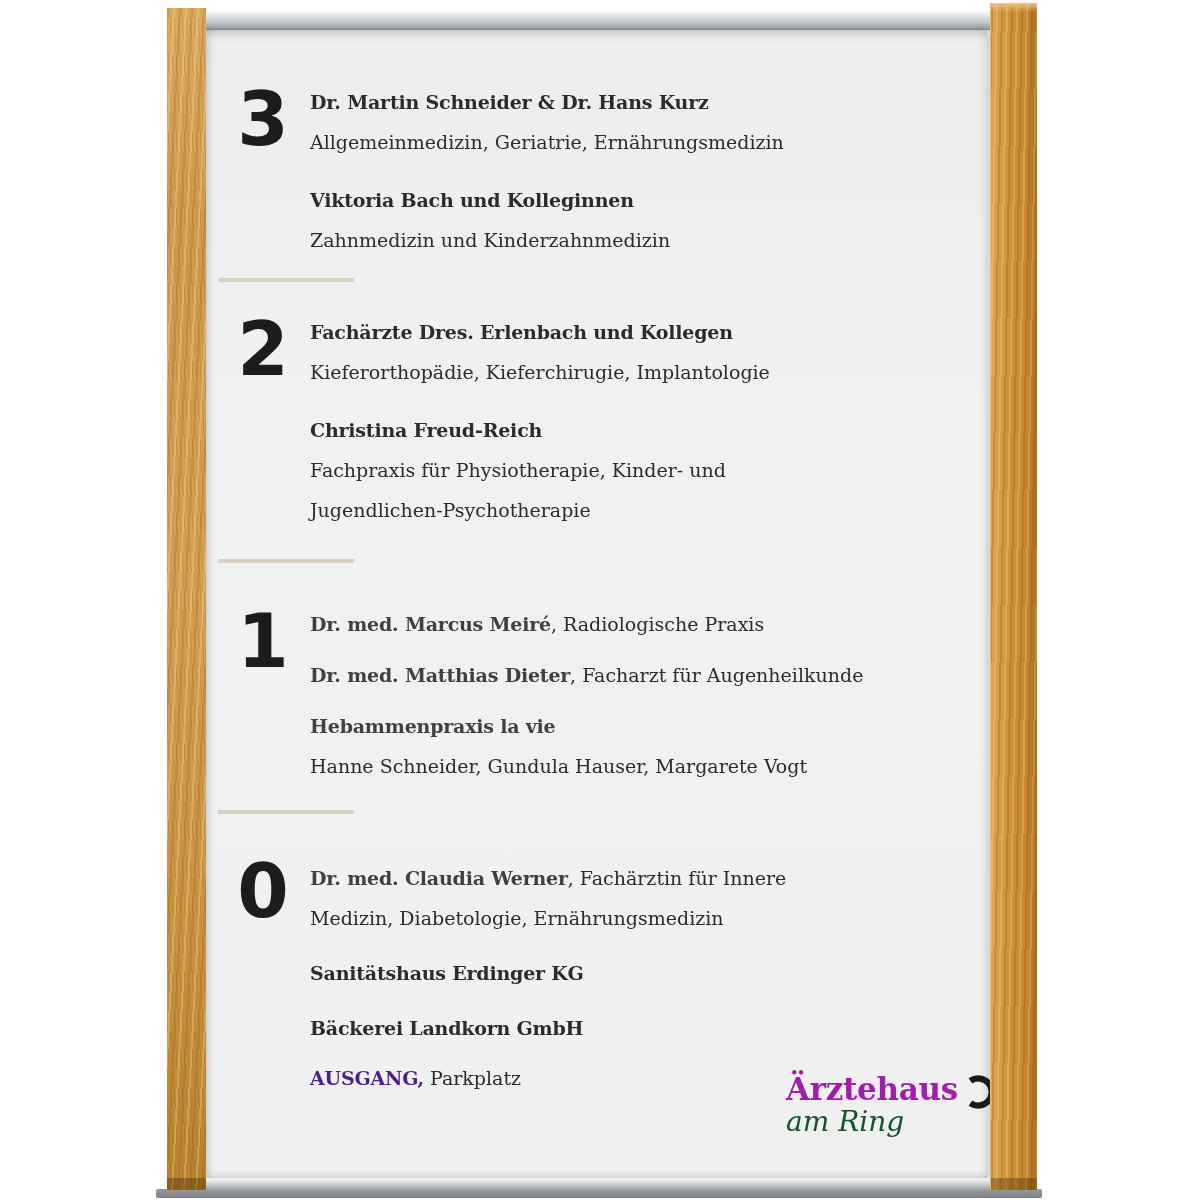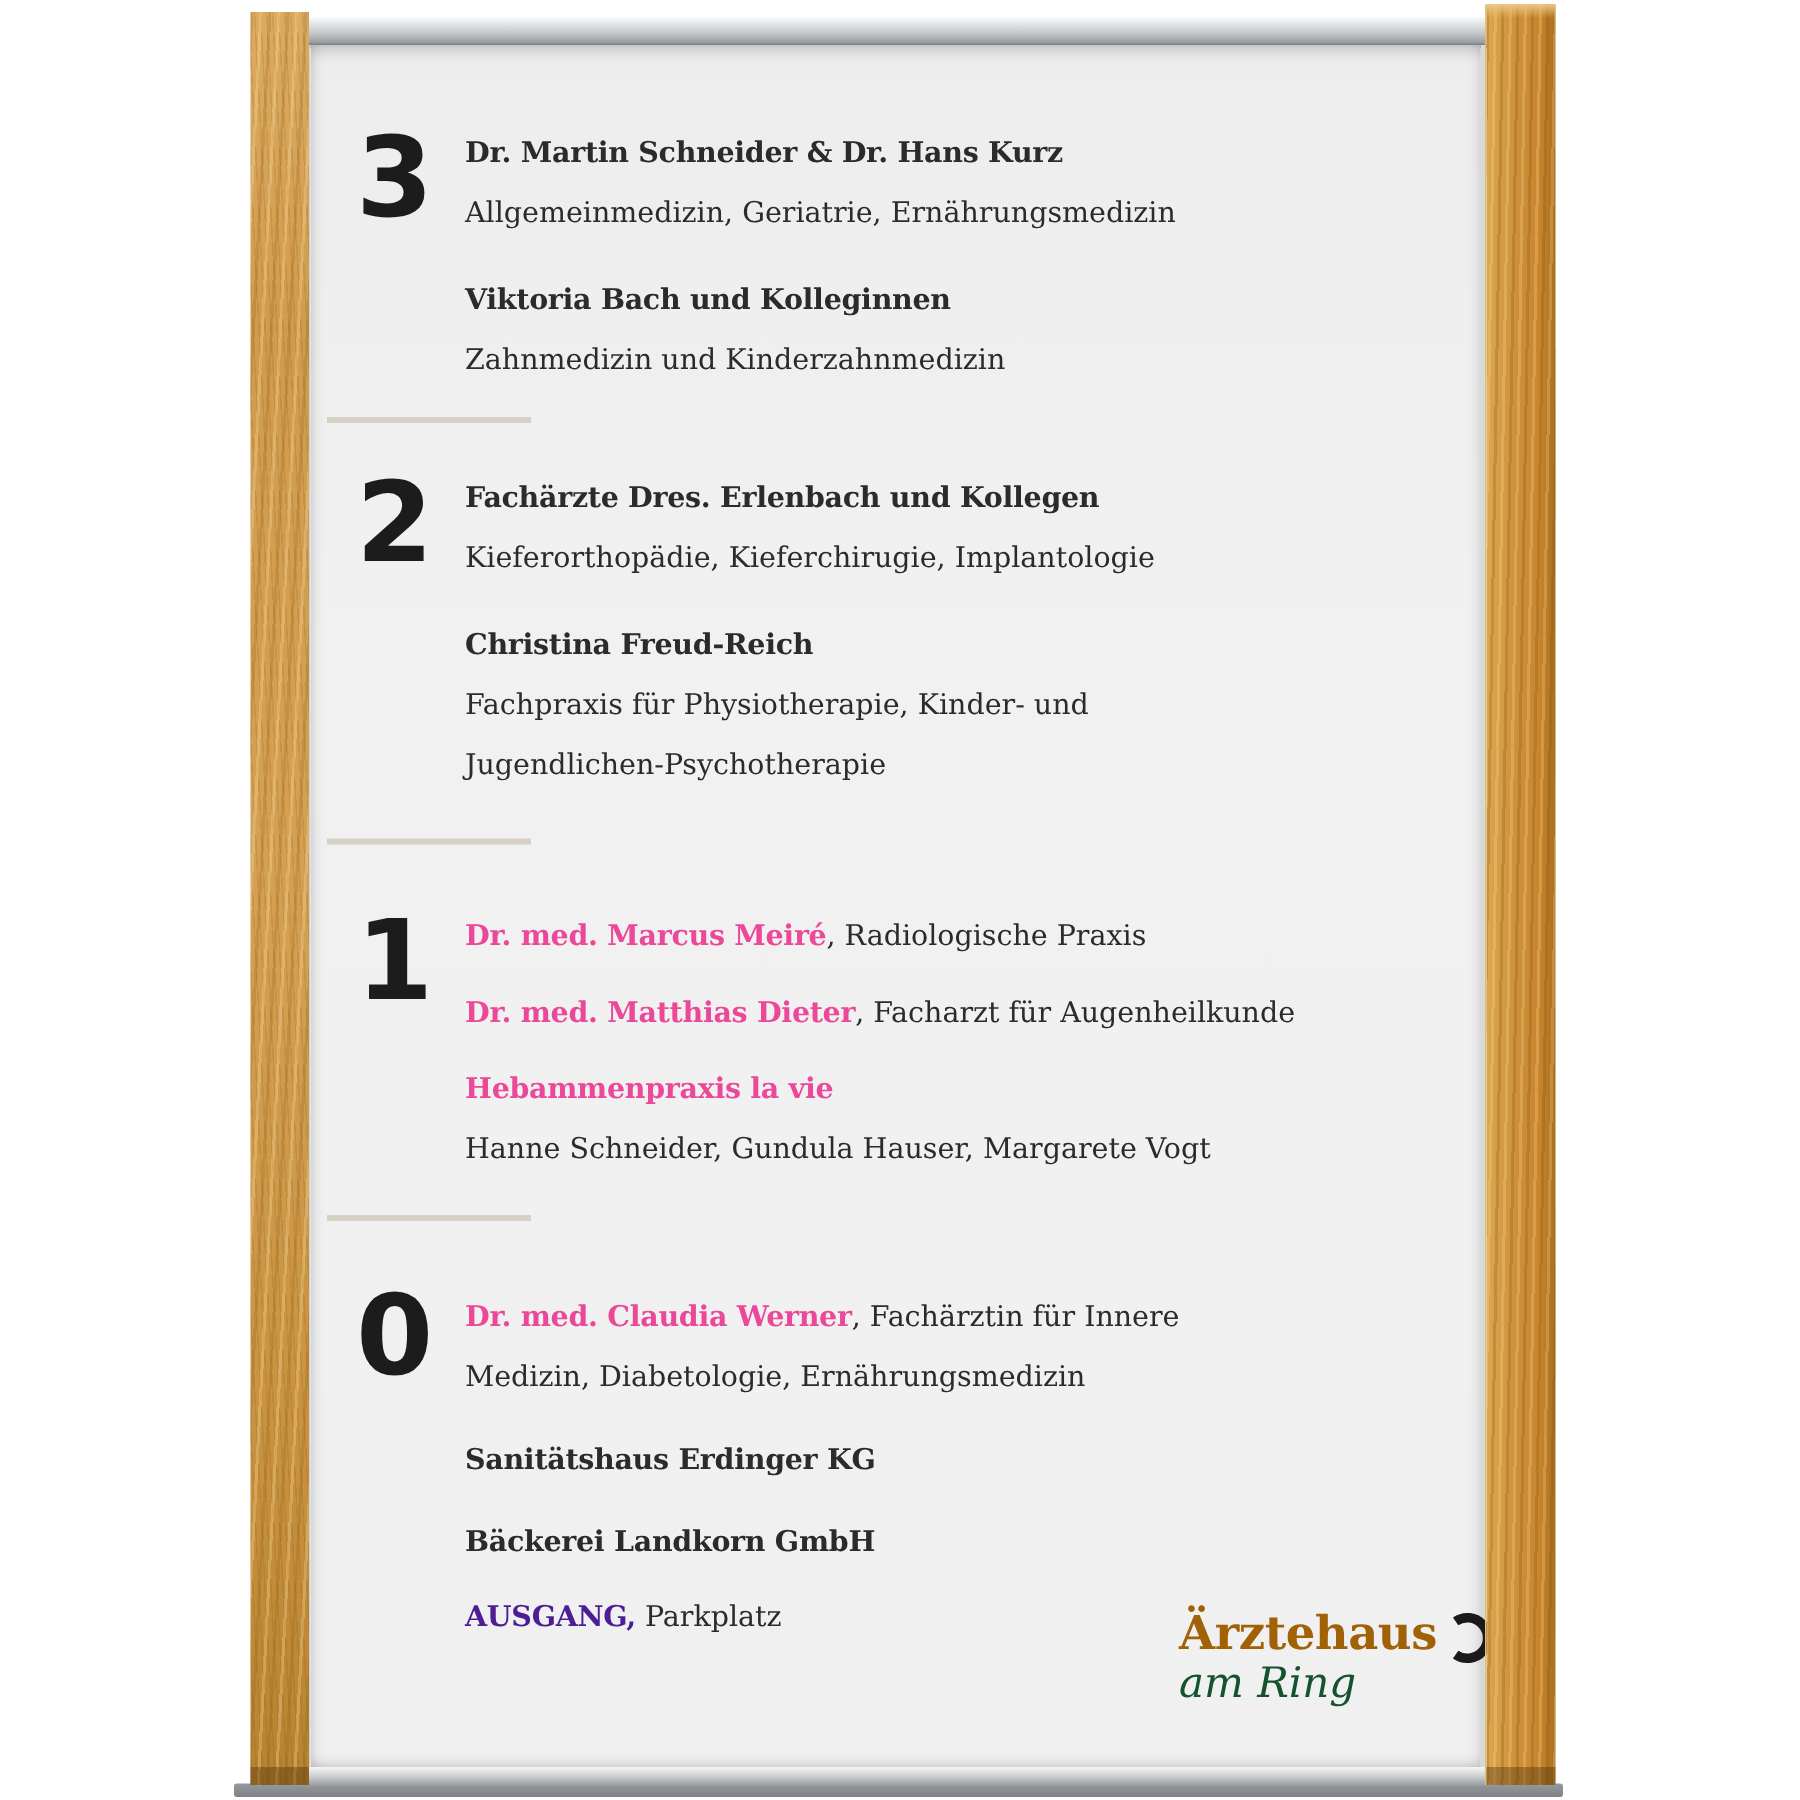--- a/index.html
+++ b/index.html
@@ -37,32 +37,32 @@
                background:rgba(72,46,10,.38);}
   .wood-right::before{content:"";position:absolute;left:0;right:0;top:0;height:9px;
                background:linear-gradient(180deg,#ecc67e,rgba(0,0,0,0));}
 
   
   .digit{position:absolute;left:228px;width:70px;text-align:center;
          font-family:"DejaVu Sans", sans-serif;font-weight:bold;font-size:74px;line-height:1;
          color:#1c1c1d;}
   .rows{position:absolute;left:310px;margin:0;}
   .rows p{margin:0;line-height:40px;font-size:19px;white-space:nowrap;color:#2b2b2c;}
-  .b{font-weight:bold;color:#ec4899;letter-spacing:-0.2px;}
+  .b{font-weight:bold;color:#404040;letter-spacing:-0.2px;}
   .it{}
   .teal{color:#4c1d95;}
   .gap18{margin-top:18px !important;}
   .gap15{margin-top:15px !important;}
   .gap11{margin-top:11px !important;}
   .gap10{margin-top:10px !important;}
   .divider{position:absolute;left:218px;width:136px;height:4px;background:#d6d1c4;}
 
   
   .brand{position:absolute;left:786px;top:1072px;display:flex;align-items:flex-start;}
-  .brand-name{font-weight:bold;font-size:31px;line-height:34px;color:#a16207;letter-spacing:-0.3px;}
+  .brand-name{font-weight:bold;font-size:31px;line-height:34px;color:#a21caf;letter-spacing:-0.3px;}
   .brand-sub{font-style:italic;font-size:28px;line-height:32px;color:#14532d;}
   .ring-svg{width:38px;height:46px;margin-left:3px;margin-top:-3px;}
 </style>
 </head>
 <body>
 
 <div class="stage">
 
   <div class="shadow-bar"></div>
   <div class="top-rail"></div>

